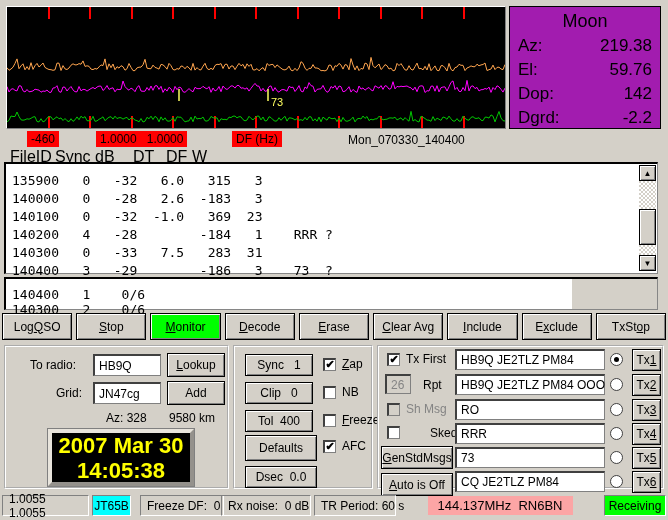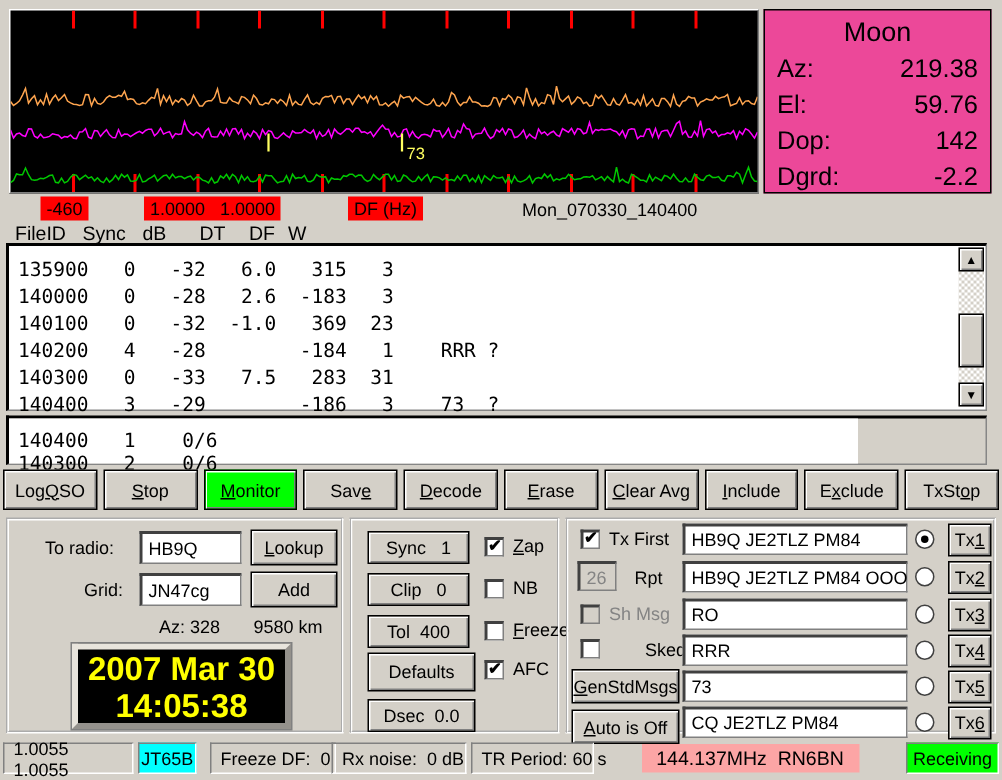--- a/index.html
+++ b/index.html
@@ -15,32 +15,32 @@
          display:flex; align-items:center; justify-content:center;
          font-family:"Liberation Sans", sans-serif; font-size:12px; cursor:default; }
   .group { border:2px groove #ffffff; }
   .statpanel { border:1px solid; border-color:#808080 #ffffff #ffffff #808080;
                display:flex; align-items:center; padding:0 6px; }
 
   
   #spectrum { left:6px; top:6px; width:500px; height:123px; background:#000;
               border:1px solid; border-color:#ffffff #808080 #808080 #ffffff; }
   #moon { left:509px; top:6px; width:152px; height:123px;
-          background:#ec4899; border:1px solid #000; padding:4px 8px 0 8px; }
+          background:#a21caf; border:1px solid #000; padding:4px 8px 0 8px; }
   #moon .title { text-align:center; font-size:18px; margin-bottom:2px; }
   #moon .mrow { display:flex; justify-content:space-between; font-size:17px; line-height:24px; }
 
   .redlabel { background:#ff0000; color:#000; padding:1px 4px; font-size:12px; white-space:pre; }
 
   
   .txtarea { background:#fff; border:1px solid #868686;
              border-top:2px solid #000; border-left:2px solid #000; }
   pre.mono { font-family:"DejaVu Sans Mono", monospace; font-size:13px;
              line-height:18px; padding:8px 0 0 6px; white-space:pre; }
-  .hdr { font-size:13px; color:#000; }
+  .hdr { font-size:16px; color:#000; }
 
   
   #vscroll { right:1px; top:1px; width:17px; height:106px;
              background:repeating-conic-gradient(#ffffff 0 25%, #d4d0c8 0 50%) 0 0 / 4px 4px; }
   .sbtn { position:absolute; left:0; width:17px; height:16px; background:#d4d0c8;
           border:1px solid #000; box-shadow: inset 1px 1px 0 #fff, inset -1px -1px 0 #808080;
           display:flex; align-items:center; justify-content:center; font-size:8px; color:#000; }
   #sthumb { position:absolute; left:0; top:44px; width:17px; height:36px; background:#d4d0c8;
             border:1px solid #000; box-shadow: inset 1px 1px 0 #fff, inset -1px -1px 0 #808080; }
 
@@ -159,21 +159,20 @@
     <div style="position:absolute; left:0; top:0; width:566px; height:100%; background:#fff;">
       <pre class="mono" style="line-height:15px;">140400   1    0/6
 140300   2    0/6</pre>
     </div>
   </div>
 
   <div class="abs" style="left:2px; top:313px; width:664px; height:27px; display:flex; gap:4px;">
     <div class="btn" style="flex:1;">Log <u>Q</u>SO</div>
     <div class="btn" style="flex:1;"><u>S</u>top</div>
     <div class="btn green" style="flex:1;"><u>M</u>onitor</div>
-    <div class="btn" style="flex:1;">Sav<u>e</u></div>
     <div class="btn" style="flex:1;"><u>D</u>ecode</div>
     <div class="btn" style="flex:1;"><u>E</u>rase</div>
     <div class="btn" style="flex:1;"><u>C</u>lear Avg</div>
     <div class="btn" style="flex:1;"><u>I</u>nclude</div>
     <div class="btn" style="flex:1;">E<u>x</u>clude</div>
     <div class="btn" style="flex:1;">TxSt<u>o</u>p</div>
   </div>
 
   <div class="abs group" style="left:4px; top:345px; width:225px; height:144px;">
     <span class="abs" style="left:24px; top:11px;">To radio:</span>

